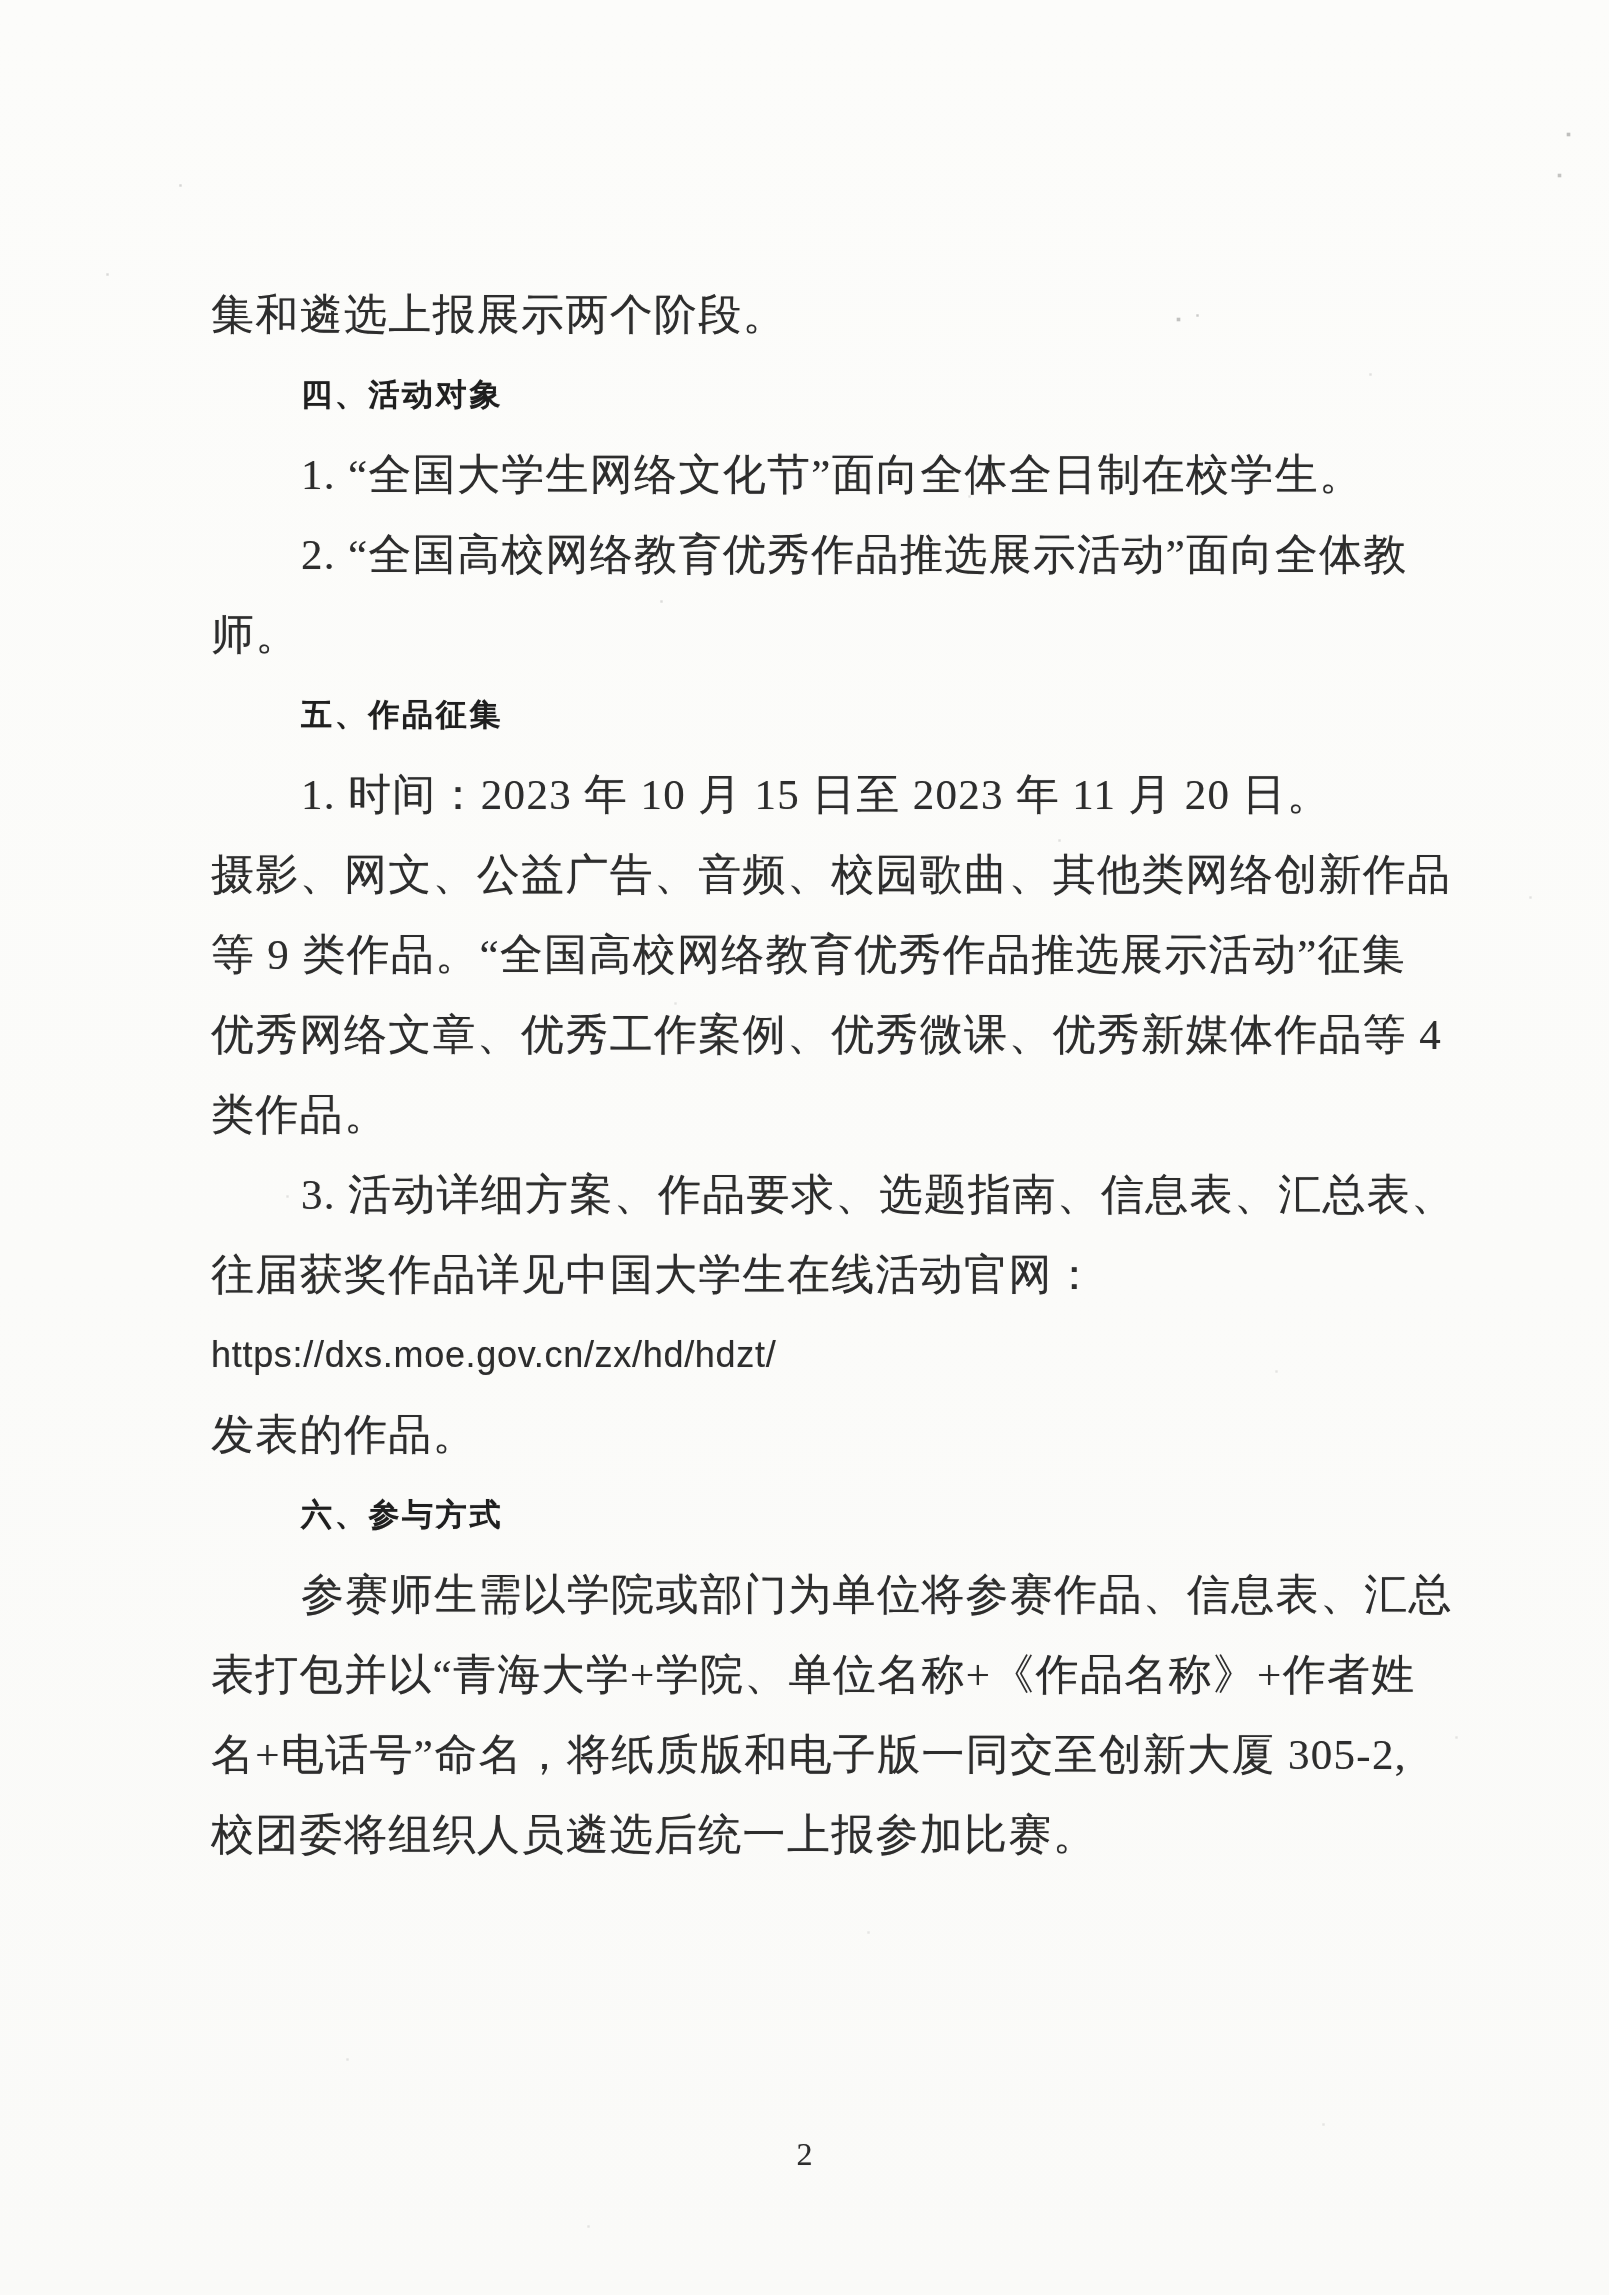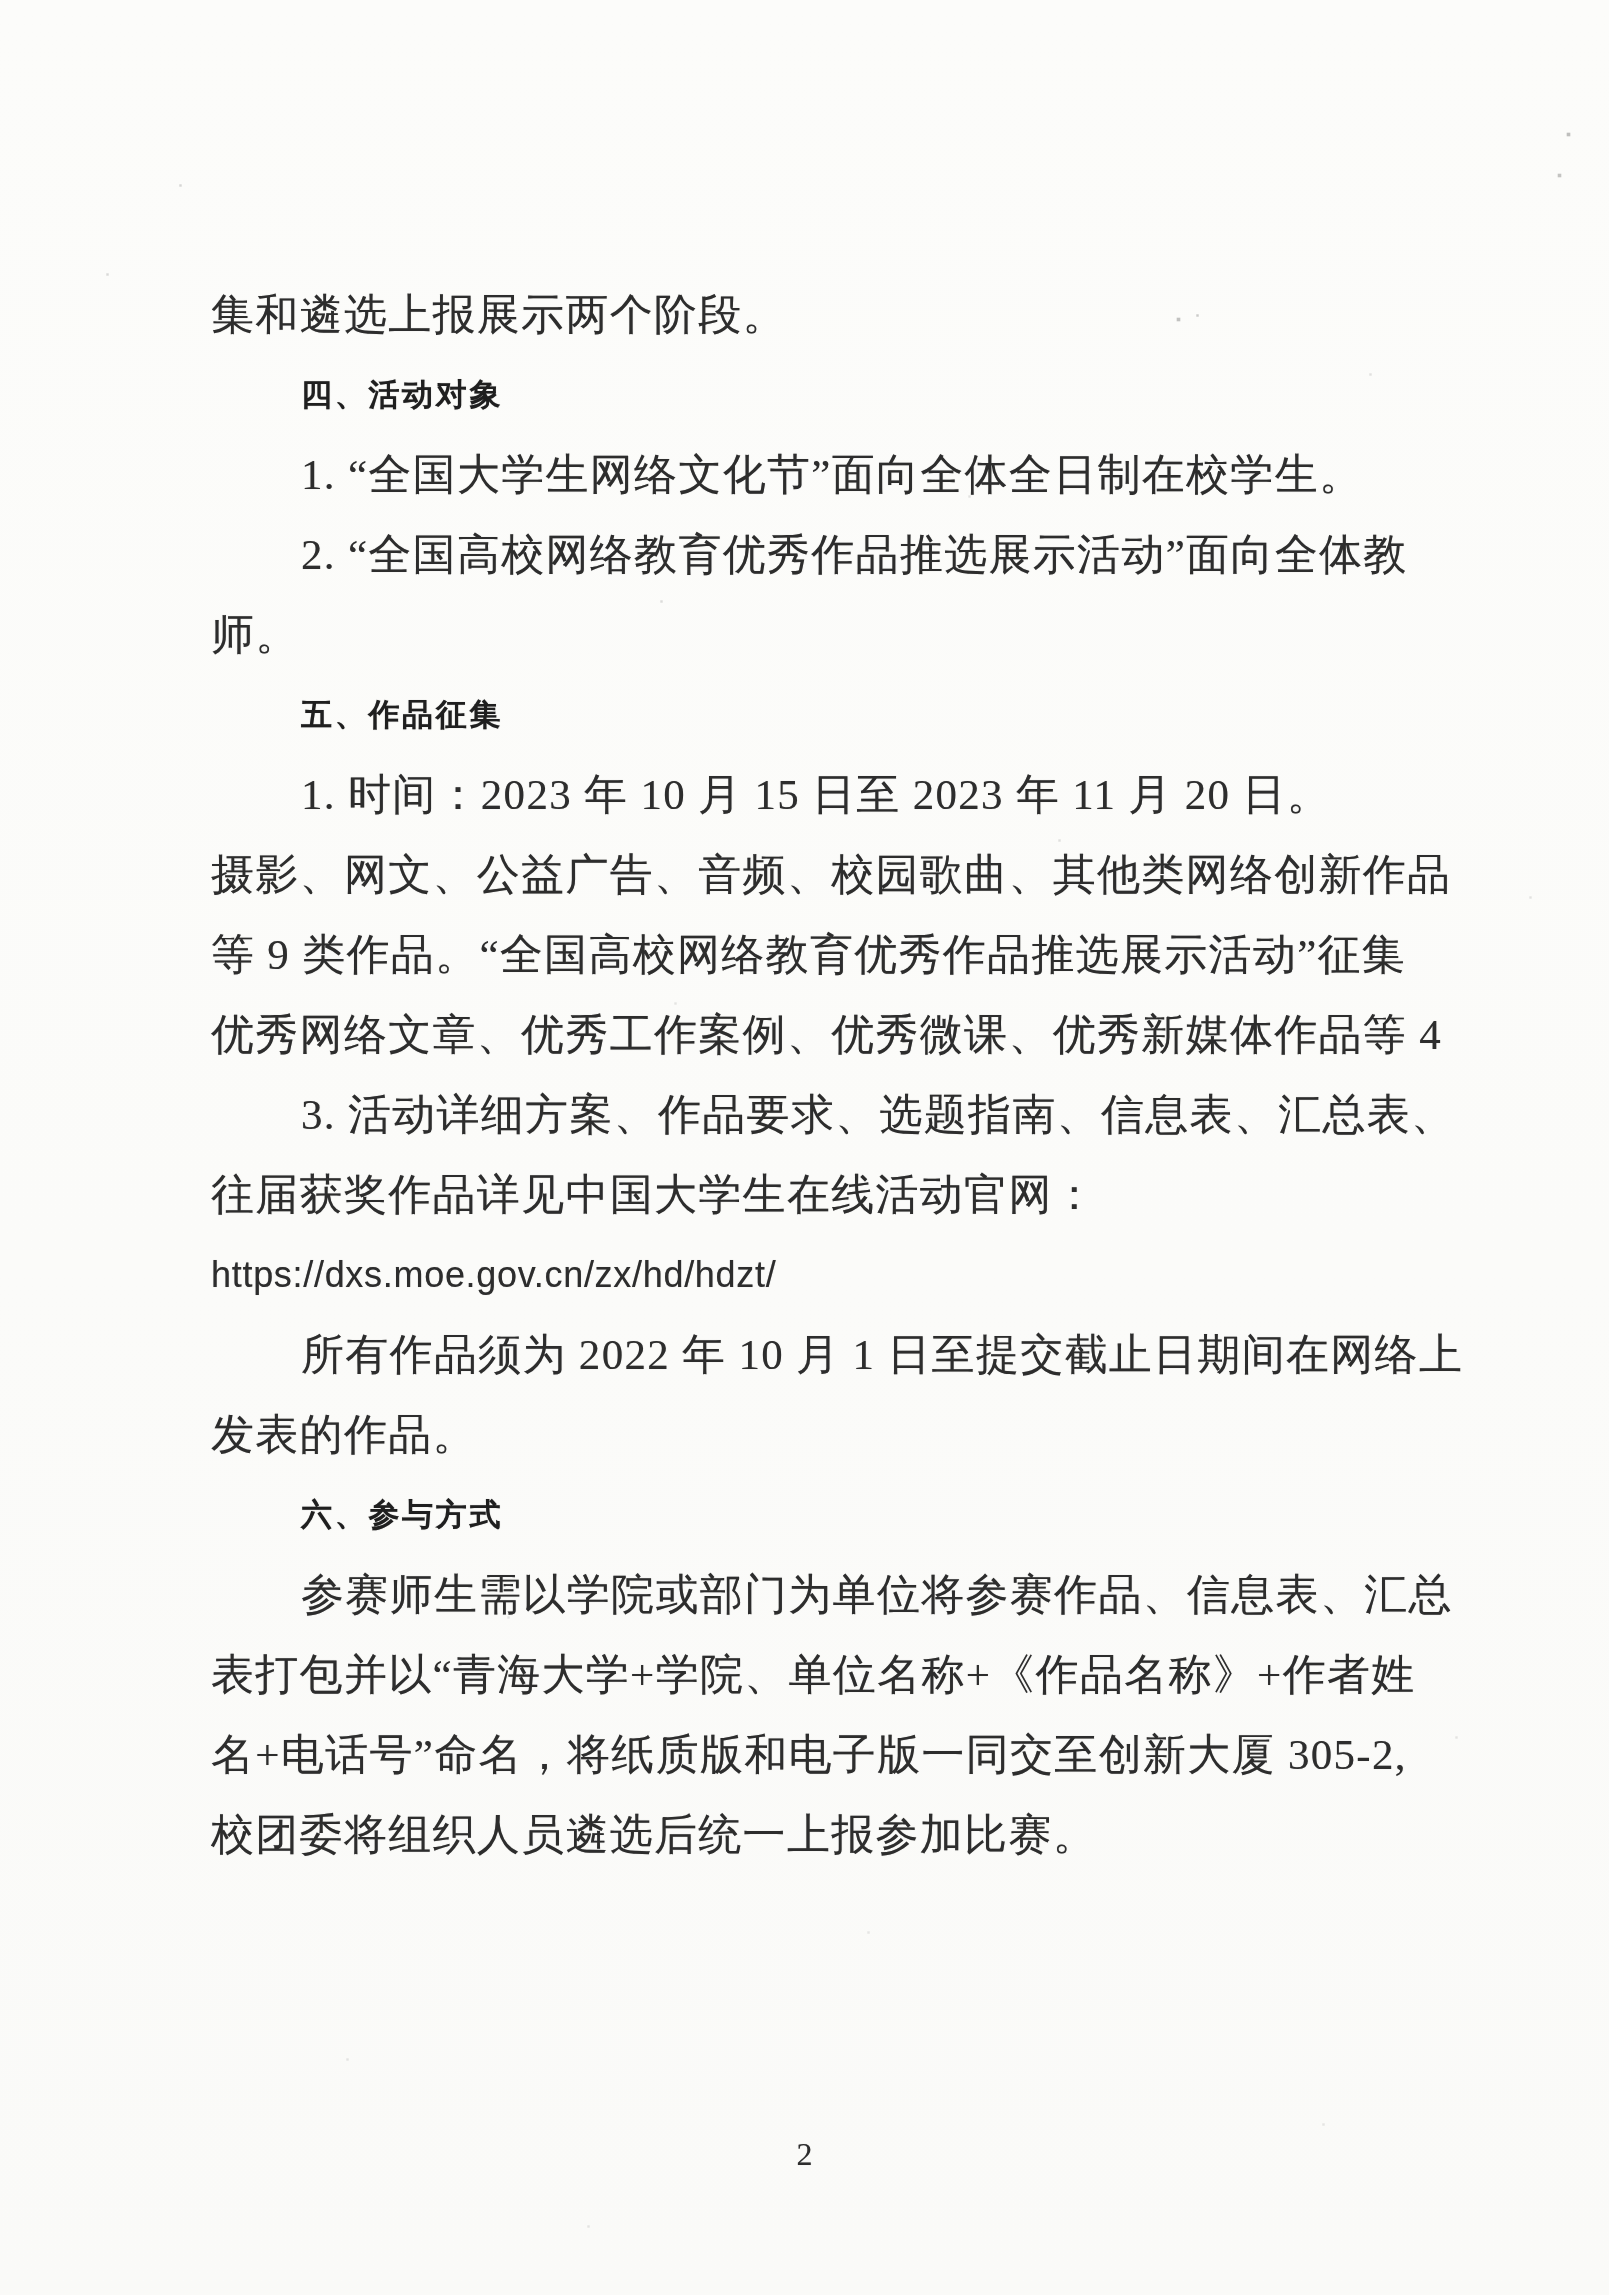--- a/index.html
+++ b/index.html
@@ -100,24 +100,24 @@
     <div class="line body-text">集和遴选上报展示两个阶段。</div>
     <div class="line heading indent">四、活动对象</div>
     <div class="line body-text indent">1. “全国大学生网络文化节”面向全体全日制在校学生。</div>
     <div class="line body-text indent">2. “全国高校网络教育优秀作品推选展示活动”面向全体教</div>
     <div class="line body-text">师。</div>
     <div class="line heading indent">五、作品征集</div>
     <div class="line body-text indent">1. 时间：2023 年 10 月 15 日至 2023 年 11 月 20 日。</div>
     <div class="line body-text">摄影、网文、公益广告、音频、校园歌曲、其他类网络创新作品</div>
     <div class="line body-text">等 9 类作品。“全国高校网络教育优秀作品推选展示活动”征集</div>
     <div class="line body-text">优秀网络文章、优秀工作案例、优秀微课、优秀新媒体作品等 4</div>
+    <div class="line body-text">类作品。</div>
     <div class="line body-text indent">3. 活动详细方案、作品要求、选题指南、信息表、汇总表、</div>
     <div class="line body-text">往届获奖作品详见中国大学生在线活动官网：</div>
     <div class="line url-text">https://dxs.moe.gov.cn/zx/hd/hdzt/</div>
-    <div class="line body-text indent">所有作品须为 2022 年 10 月 1 日至提交截止日期间在网络上</div>
     <div class="line body-text">发表的作品。</div>
     <div class="line heading indent">六、参与方式</div>
     <div class="line body-text indent">参赛师生需以学院或部门为单位将参赛作品、信息表、汇总</div>
     <div class="line body-text">表打包并以“青海大学+学院、单位名称+《作品名称》+作者姓</div>
     <div class="line body-text">名+电话号”命名，将纸质版和电子版一同交至创新大厦 305-2,</div>
     <div class="line body-text">校团委将组织人员遴选后统一上报参加比赛。</div>
   </div>
 
   <div class="page-number">2</div>
 </div>

